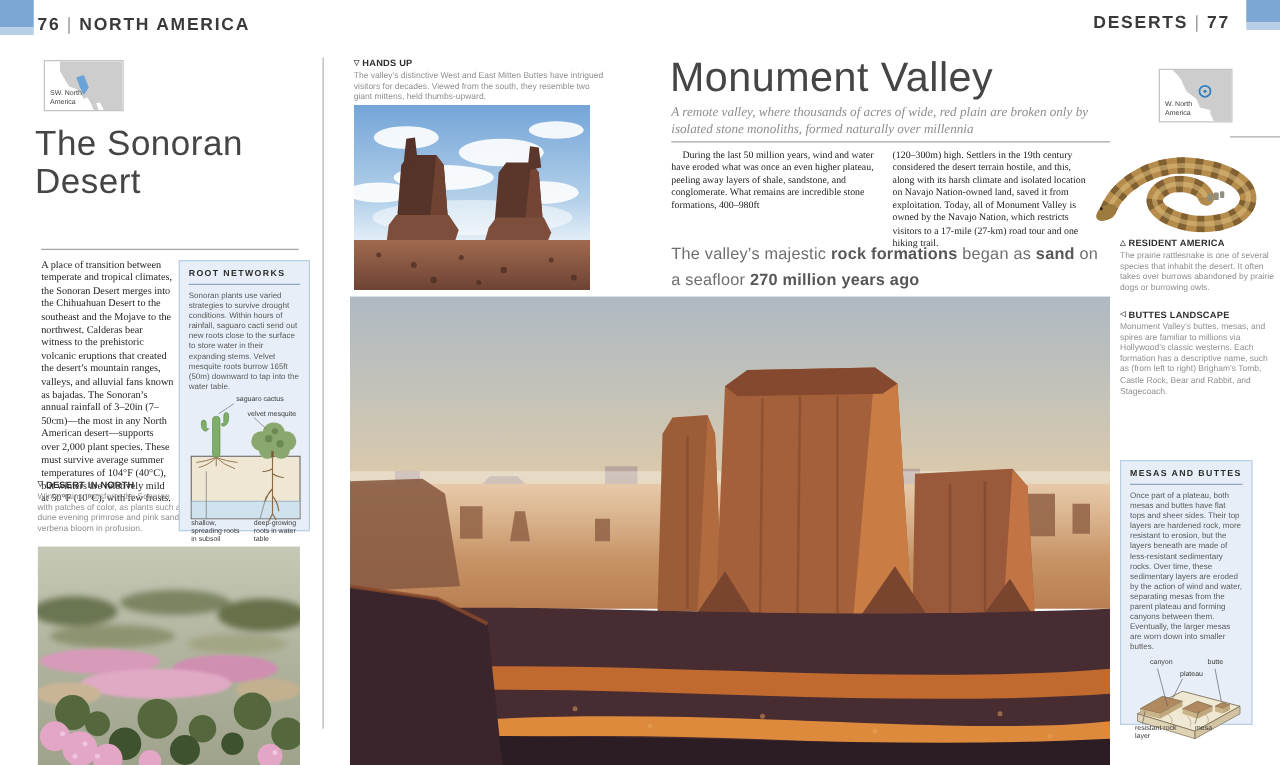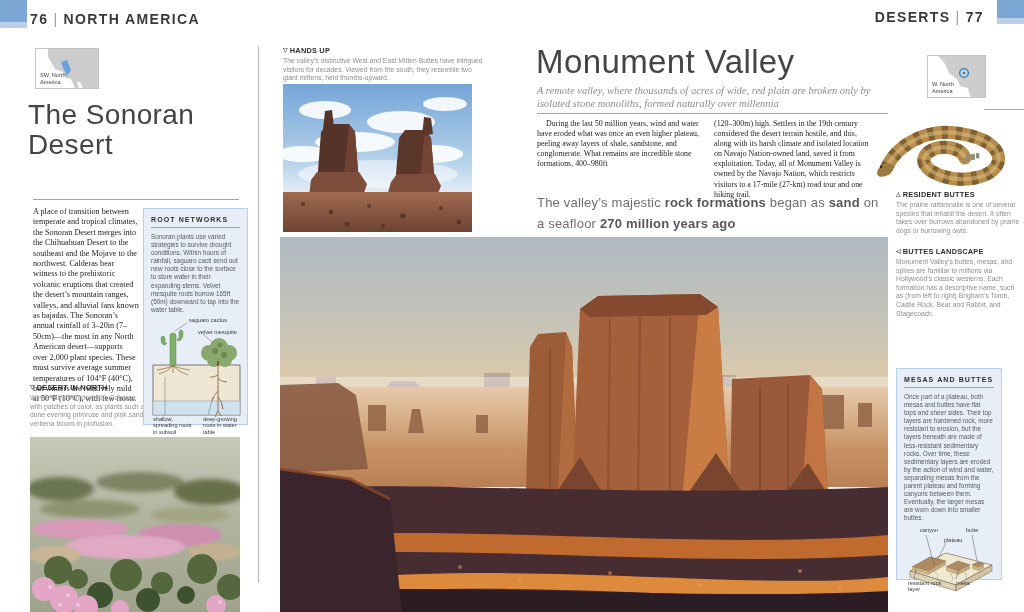--- a/index.html
+++ b/index.html
@@ -364,21 +364,21 @@
       <circle cx="15" cy="64" r="1.2" fill="#2e2415"></circle>
       <g fill="#8f8f7e">
         <rect x="100" y="52" width="4" height="6" rx="1"></rect>
           <rect x="105" y="51" width="4" height="6" rx="1"></rect>
           <rect x="110" y="50" width="3.4" height="5.4" rx="1"></rect>
       </g>
     </svg>
   </div>
 
   <div class="abs" style="left:896px;top:190px;width:124px;">
-    <div class="cap-head"><span class="cap-glyph">△</span><span>RESIDENT BUTTES</span></div>
+    <div class="cap-head"><span class="cap-glyph">△</span><span>RESIDENT AMERICA</span></div>
     <div class="cap-body">The prairie rattlesnake is one of several species that inhabit the desert. It often takes over burrows abandoned by prairie dogs or burrowing owls.</div>
   </div>
 
   <div class="abs" style="left:896px;top:247px;width:124px;">
     <div class="cap-head"><span class="cap-glyph">◁</span><span>BUTTES LANDSCAPE</span></div>
     <div class="cap-body">Monument Valley’s buttes, mesas, and spires are familiar to millions via Hollywood’s classic westerns. Each formation has a descriptive name, such as (from left to right) Brigham’s Tomb, Castle Rock, Bear and Rabbit, and Stagecoach.</div>
   </div>
 
   <div class="abs featbox" style="left:896px;top:368px;width:106px;height:212px;">
     <div class="box-title">MESAS AND BUTTES</div>

